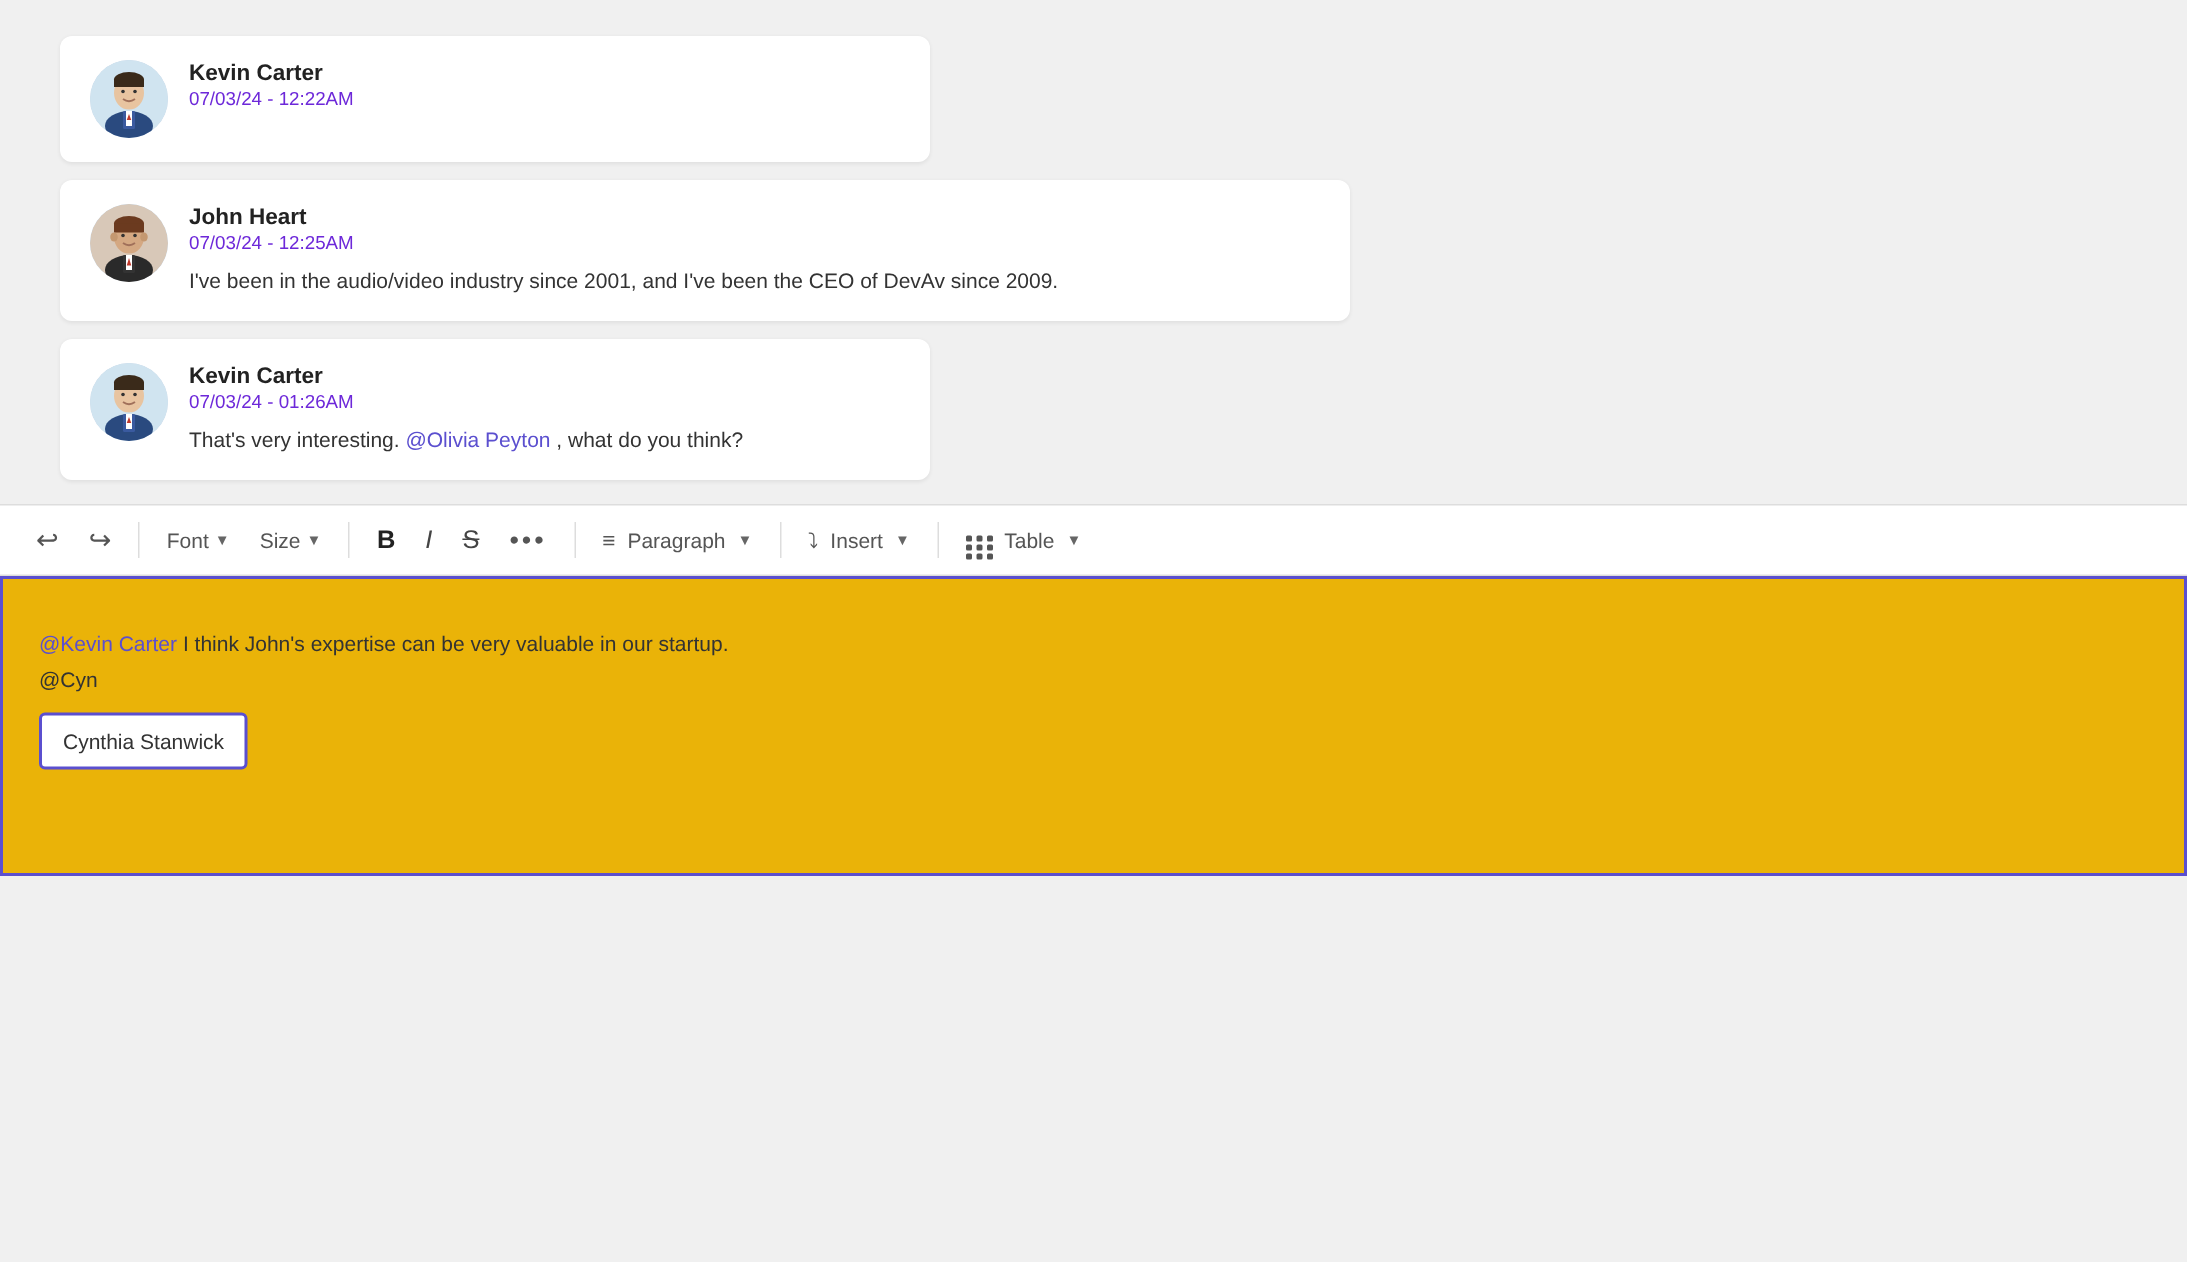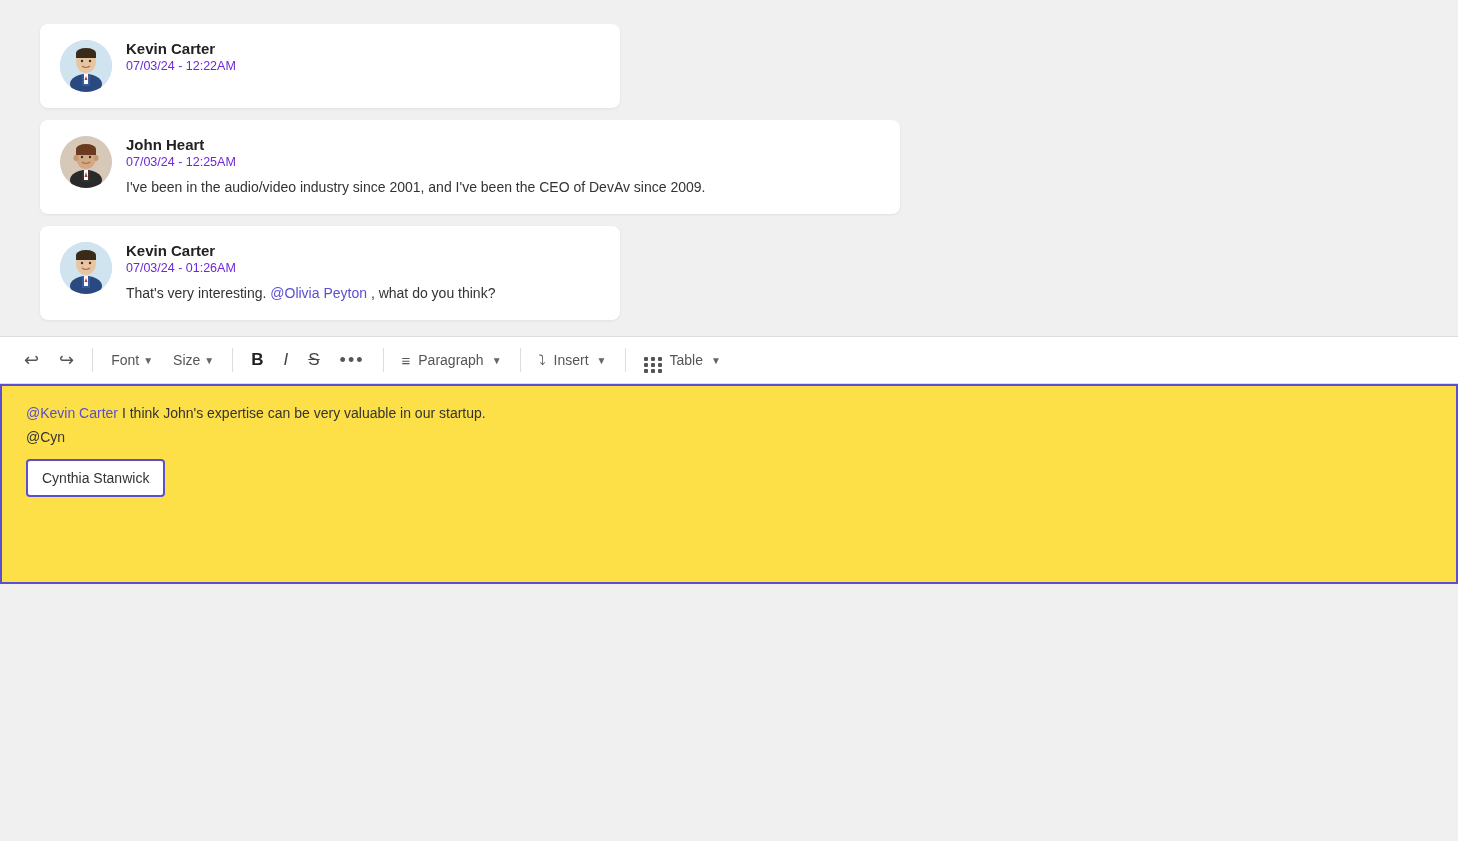--- a/index.html
+++ b/index.html
@@ -138,25 +138,25 @@
       color: #666;
     }
 
     .toolbar-bold { font-weight: 700; font-size: 17px; color: #222; }
     .toolbar-italic { font-style: italic; font-size: 17px; color: #444; }
     .toolbar-strike { text-decoration: line-through; font-size: 17px; color: #444; }
     .toolbar-dots { font-size: 18px; letter-spacing: 2px; color: #555; }
 
     
     .editor-area {
-      background: #fde047;
+      background: #eab308;
       margin: 0;
       border: 2px solid #5b4fcf;
       min-height: 200px;
-      padding: 16px 24px;
+      padding: 32px 24px;
       font-size: 14px;
       color: #333;
       line-height: 1.6;
       position: relative;
     }
 
     .editor-content {
       outline: none;
     }
 

